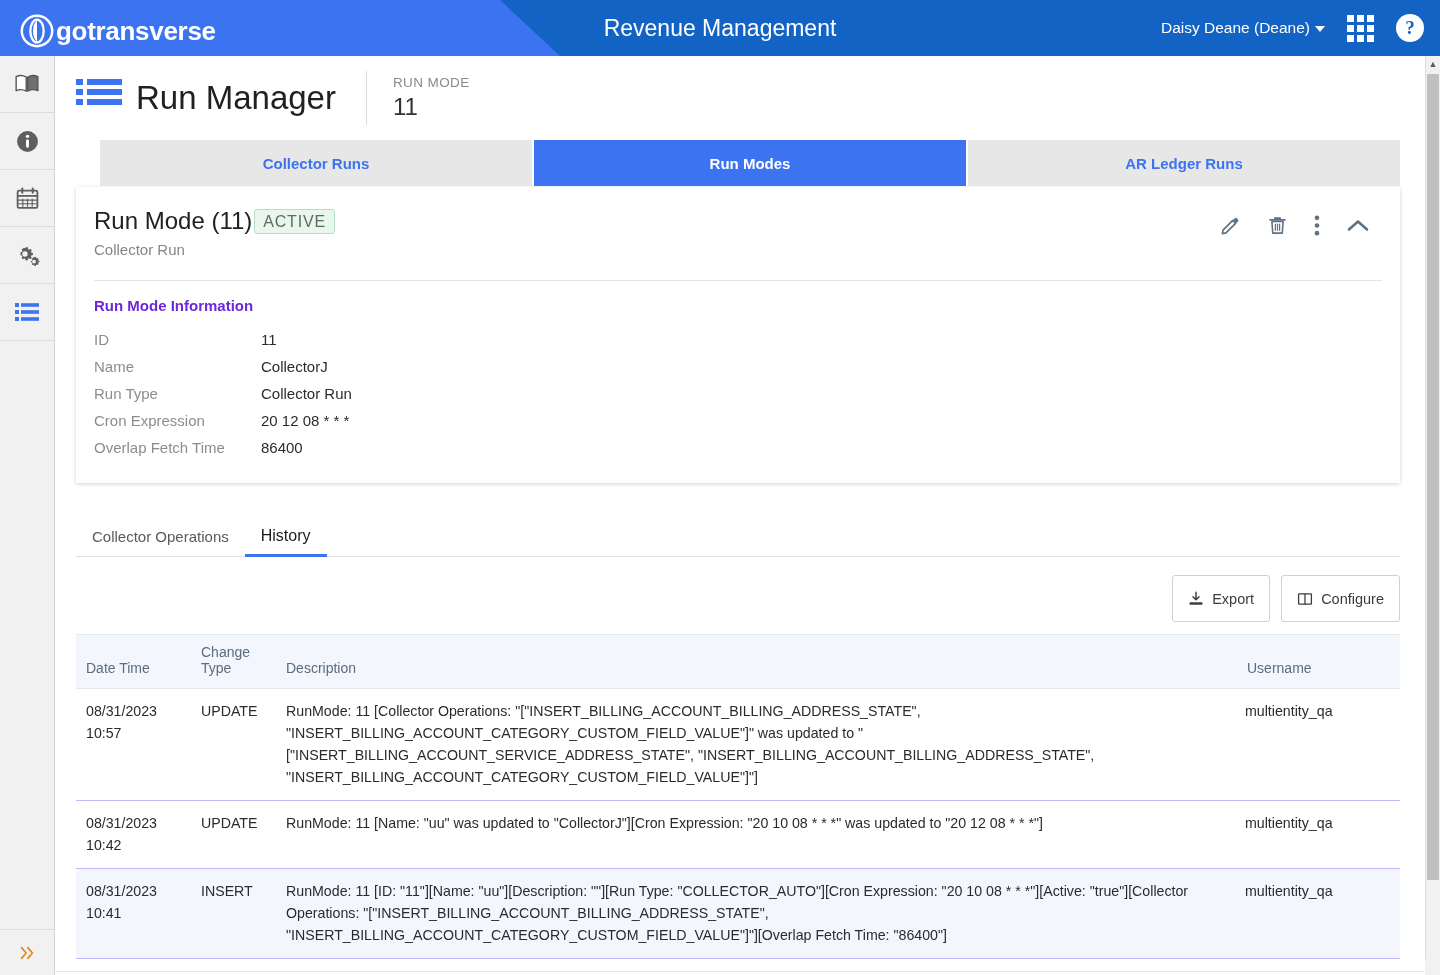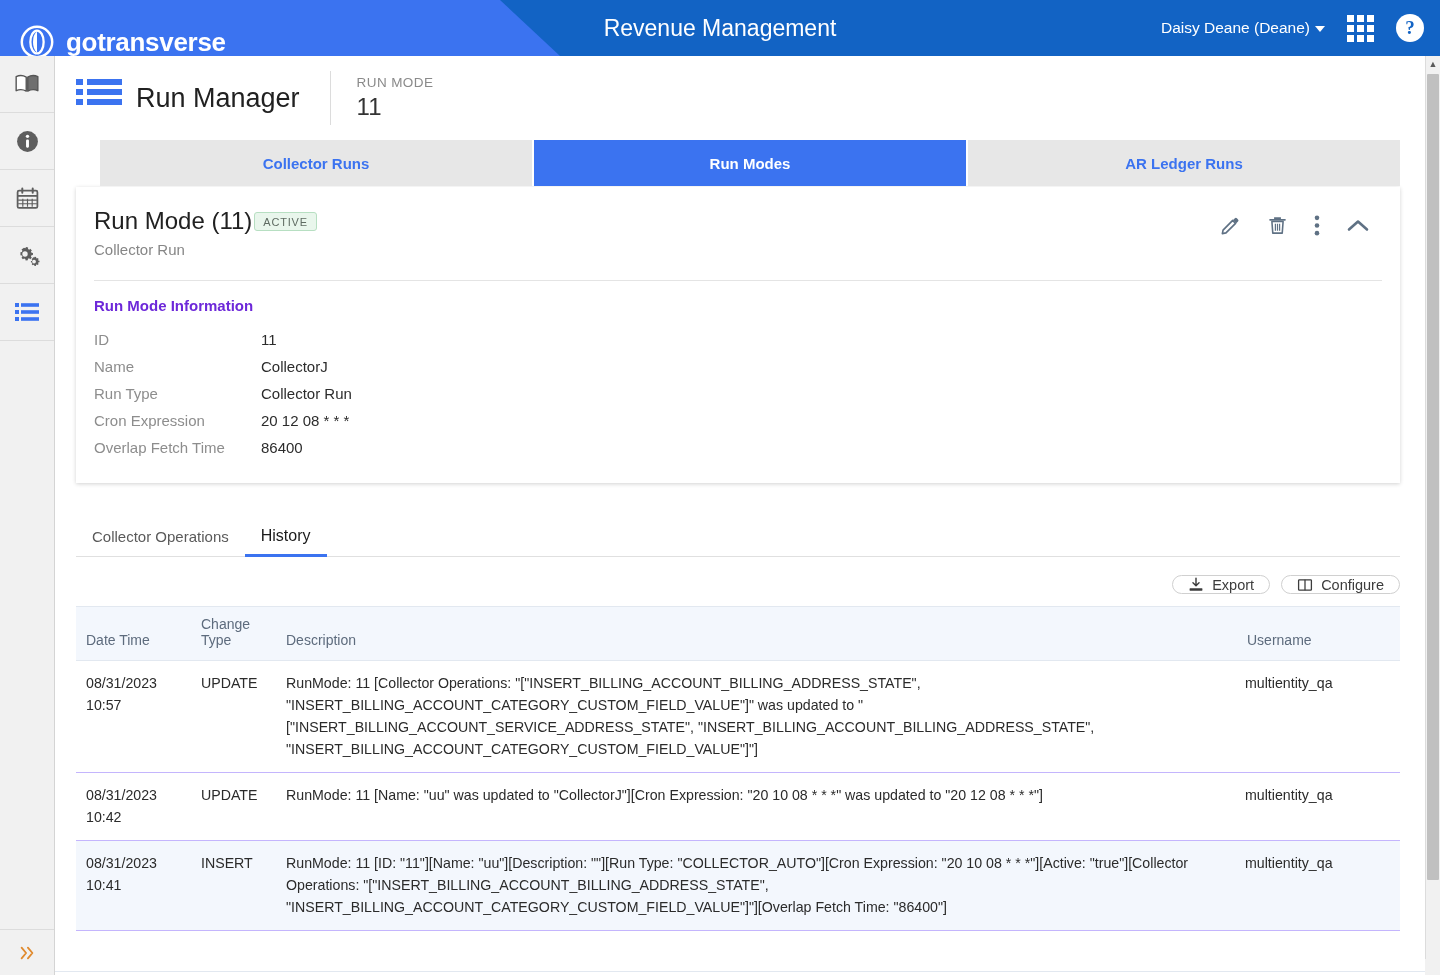--- a/index.html
+++ b/index.html
@@ -19,22 +19,22 @@
     background: #1263c4;
     overflow: hidden;
   }
   .topbar-wedge {
     position: absolute; top: 0; left: 0;
     width: 560px; height: 56px;
     background: #3b73f0;
     clip-path: polygon(0 0, 500px 0, 560px 56px, 0 56px);
   }
   .brand {
-    position: absolute; left: 18px; top: 23px;
-    display: flex; align-items: center; gap: 10px; justify-content: flex-end;
+    position: absolute; left: 18px; top: 12px;
+    display: flex; align-items: center; gap: 0; justify-content: flex-end;
   }
   .brand-logo {
     width: 38px; height: 38px; flex: none;
   }
   .brand-name {
     color: #ffffff; font-size: 26px; font-weight: bold;
     letter-spacing: -0.3px;
   }
   .app-title {
     position: absolute; left: 0; top: 0;
@@ -94,21 +94,21 @@
     position: absolute; left: 55px; top: 56px;
     width: 1370px; height: 919px;
     background: #ffffff;
     overflow: hidden;
   }
   .page-head {
     display: flex; align-items: center; height: 84px;
     padding-left: 21px;
   }
   .pagehead-icon { margin-right: 14px; }
-  .page-title { font-size: 27px; color: #212121; }
+  .page-title { font-size: 33px; color: #212121; }
   .head-sep {
     width: 1px; height: 54px; background: #dcdcdc; margin: 0 26px 0 30px;
   }
   .head-meta-label {
     font-size: 13.5px; color: #8a8a8a; letter-spacing: 0.4px;
   }
   .head-meta-value { font-size: 24px; color: #333; margin-top: 3px; }
 
   
   .tabstrip {
@@ -127,21 +127,21 @@
     width: 1324px; margin-left: 21px; margin-top: 1px;
     background: #fff;
     box-shadow: 0 1px 4px rgba(0,0,0,0.18);
     padding: 20px 18px 22px 18px;
   }
   .card-head { display: flex; align-items: flex-start; }
   .card-title-row { display: flex; align-items: center; gap: 2px; }
   .card-title { font-size: 24px; color: #212121; }
   .badge {
     border: 1px solid #b7dfc2; background: #e9f6ec; color: #5f6b62;
-    font-size: 11px; letter-spacing: 0.8px; padding: 3px 8px 2px 8px;
+    font-size: 16px; letter-spacing: 0.8px; padding: 3px 8px 2px 8px;
     border-radius: 3px;
   }
   .card-sub { font-size: 15px; color: #868686; margin-top: 6px; }
   .card-actions {
     margin-left: auto; display: flex; align-items: center; gap: 26px;
     padding-top: 8px; padding-right: 12px;
   }
   .act-icon { cursor: pointer; display: block; }
   .card-divider { height: 1px; background: #e4e4e4; margin: 22px 0 16px 0; }
   .section-title { font-size: 15px; font-weight: bold; color: #6d28d9; margin-bottom: 12px; }
@@ -165,22 +165,22 @@
     height: 3px; background: #3b73f0;
   }
 
   
   .tbl-toolbar {
     width: 1324px; margin-left: 21px; margin-top: 18px;
     display: flex; justify-content: flex-end; gap: 11px;
   }
   .btn {
     display: flex; align-items: center; gap: 8px;
-    border: 1px solid #d0d0d0; background: #fff; border-radius: 12px;
-    height: 19px; padding: 0 15px; font-size: 14.5px; color: #3c3c3c;
+    border: 1px solid #d0d0d0; background: #fff; border-radius: 3px;
+    height: 47px; padding: 0 15px; font-size: 14.5px; color: #3c3c3c;
     cursor: pointer;
   }
 
   
   .tblwrap { width: 1324px; margin-left: 21px; margin-top: 12px; }
   table.hist { width: 100%; border-collapse: collapse; table-layout: fixed; }
   table.hist thead th {
     background: #f3f7fd; color: #5d6b7d; font-size: 14px; font-weight: normal;
     text-align: left; vertical-align: bottom;
     padding: 9px 10px 12px 10px;

